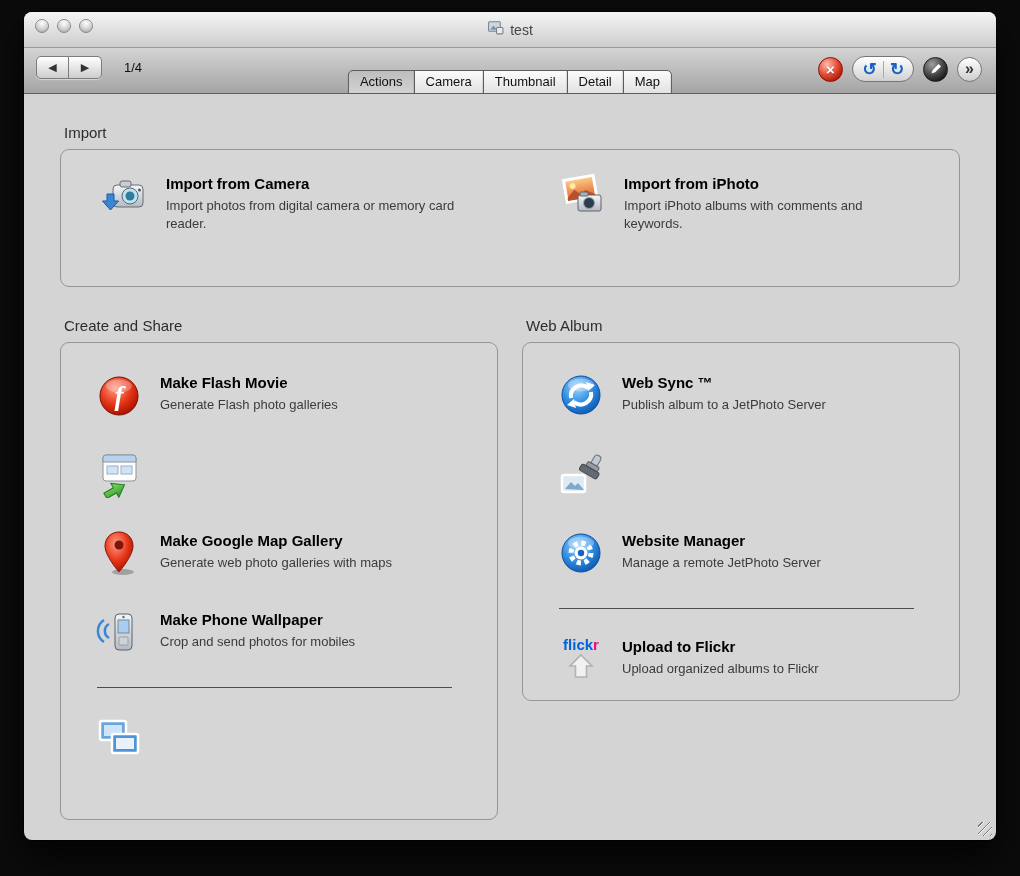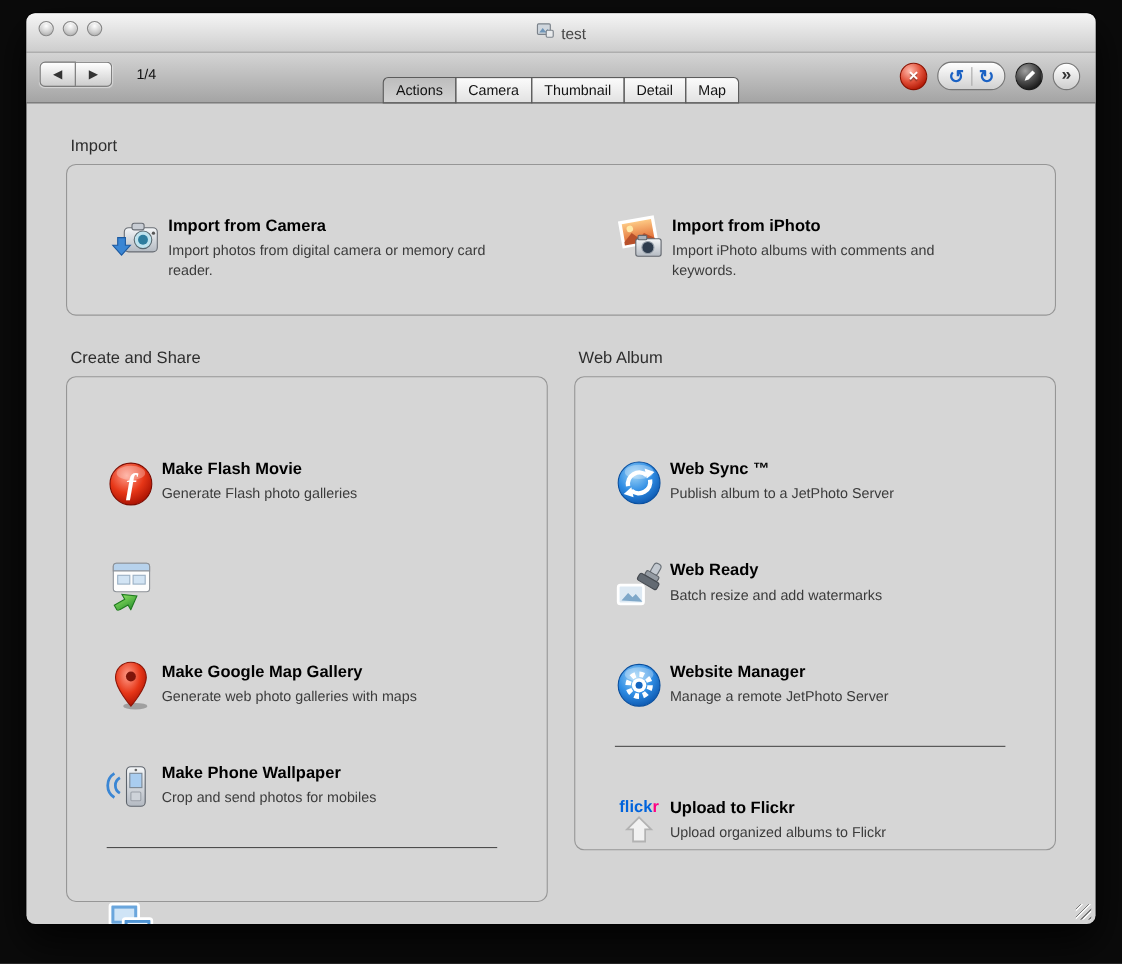--- a/index.html
+++ b/index.html
@@ -102,22 +102,22 @@
   .box {
     border: 1px solid #969696; border-radius: 9px;
     background: rgba(255,255,255,0.05);
   }
   .import-box { height: 138px; display: flex; align-items: center; padding-left: 40px; }
   .import-box .item:first-child { width: 458px; }
   .cols { display: flex; gap: 24px; margin-top: 24px; align-items: flex-start; }
   .col { flex: 1; }
   .bigbox { padding: 28px 16px 0 34px; }
   .left-box { height: 478px; }
-  .right-box { height: 431px; }
-  .item { display: flex; gap: 4px; margin-bottom: 31px; margin-top: 44px; }
+  .right-box { height: 359px; }
+  .item { display: flex; gap: 17px; margin-bottom: 31px; }
   .icon48 { width: 48px; height: 48px; flex: 0 0 48px; }
   .icon48 svg { width: 48px; height: 48px; display: block; }
   .t { font-size: 15px; font-weight: bold; color: #000; margin-top: 3px; }
   .s { font-size: 13px; color: #3b3b3b; margin-top: 5px; line-height: 1.35; }
   .import-box .s { max-width: 295px; }
   .divider { border: none; border-top: 1px solid #4d4d4d; width: 355px; margin: 24px 0 26px 2px; }
   .grip {
     position: absolute; right: 4px; bottom: 4px; width: 14px; height: 14px;
     background: repeating-linear-gradient(-45deg,
       rgba(255,255,255,.85) 0 1px, rgba(110,110,110,.9) 1px 2px, transparent 2px 5px);
@@ -352,24 +352,20 @@
               <svg viewBox="0 0 48 48">
                 <rect x="5" y="25" width="23" height="17" rx="2" fill="#dde9f3" stroke="#fff" stroke-width="2.5"></rect>
                 <path d="M8 39 l6 -7 4 4 3 -3 6 7 z" fill="#7fa8c9"></path>
                 <g transform="rotate(30 32 22)">
                   <rect x="29" y="3" width="7" height="11" rx="3" fill="#c3c9d0" stroke="#697077"></rect>
                   <rect x="26" y="13" width="13" height="5" rx="1.5" fill="#949ba3" stroke="#5c6167"></rect>
                   <rect x="22" y="18" width="20" height="7" rx="2" fill="#636a72" stroke="#44494f"></rect>
                 </g>
               </svg>
             </span>
-            <div>
-              <div class="t">Web Ready</div>
-              <div class="s">Batch resize and add watermarks</div>
-            </div>
           </div>
 
           <div class="item">
             <span class="icon48">
               <svg viewBox="0 0 48 48">
                 <circle cx="24" cy="24" r="19" fill="url(#g-blue)" stroke="#0a4f9e"></circle>
                 <ellipse cx="24" cy="14" rx="13" ry="6.5" fill="#fff" opacity=".3"></ellipse>
                 <circle cx="24" cy="24" r="10" fill="none" stroke="#fff" stroke-width="5" stroke-dasharray="4.2 3.65"></circle>
                 <circle cx="24" cy="24" r="6.5" fill="#fff"></circle>
                 <circle cx="24" cy="24" r="3.2" fill="#1465c0"></circle>

